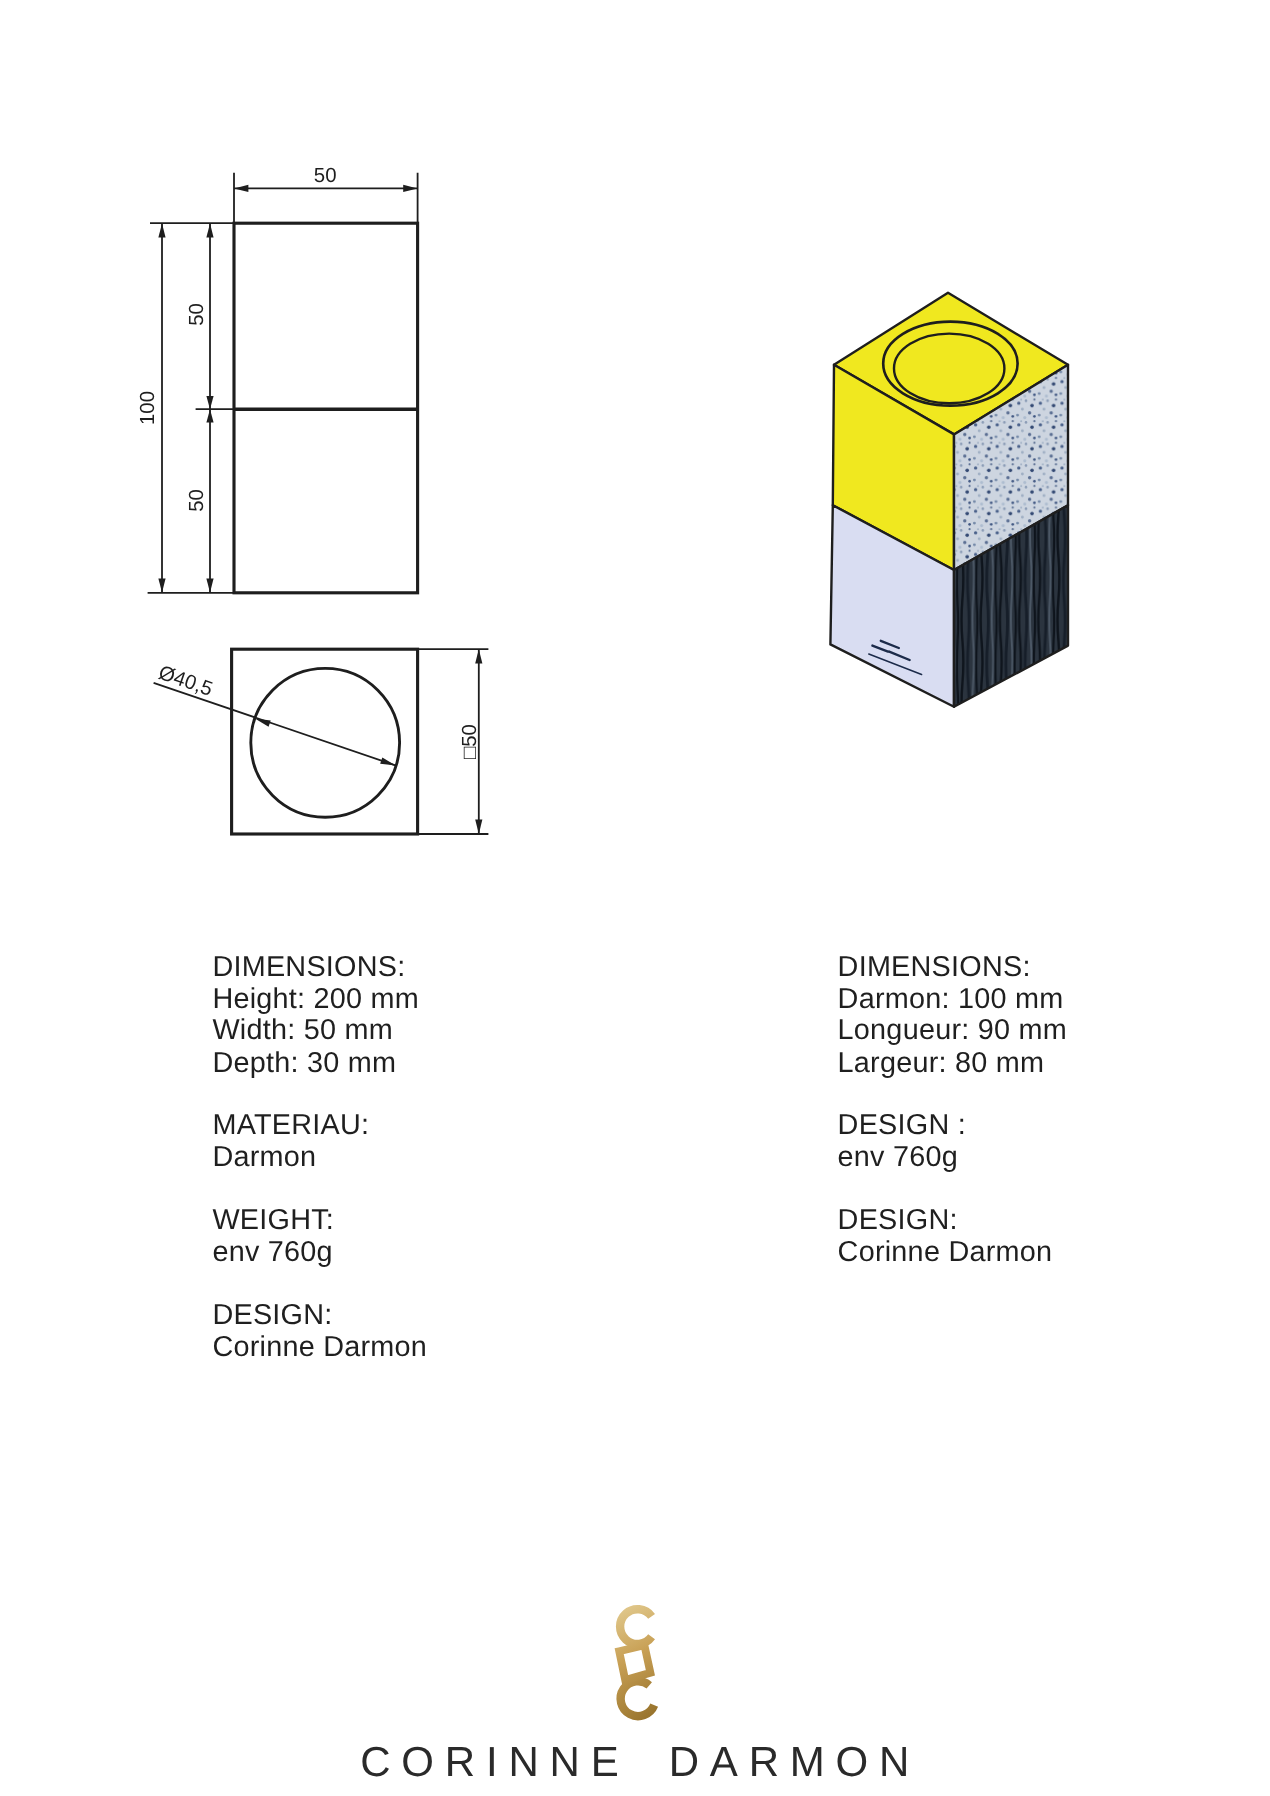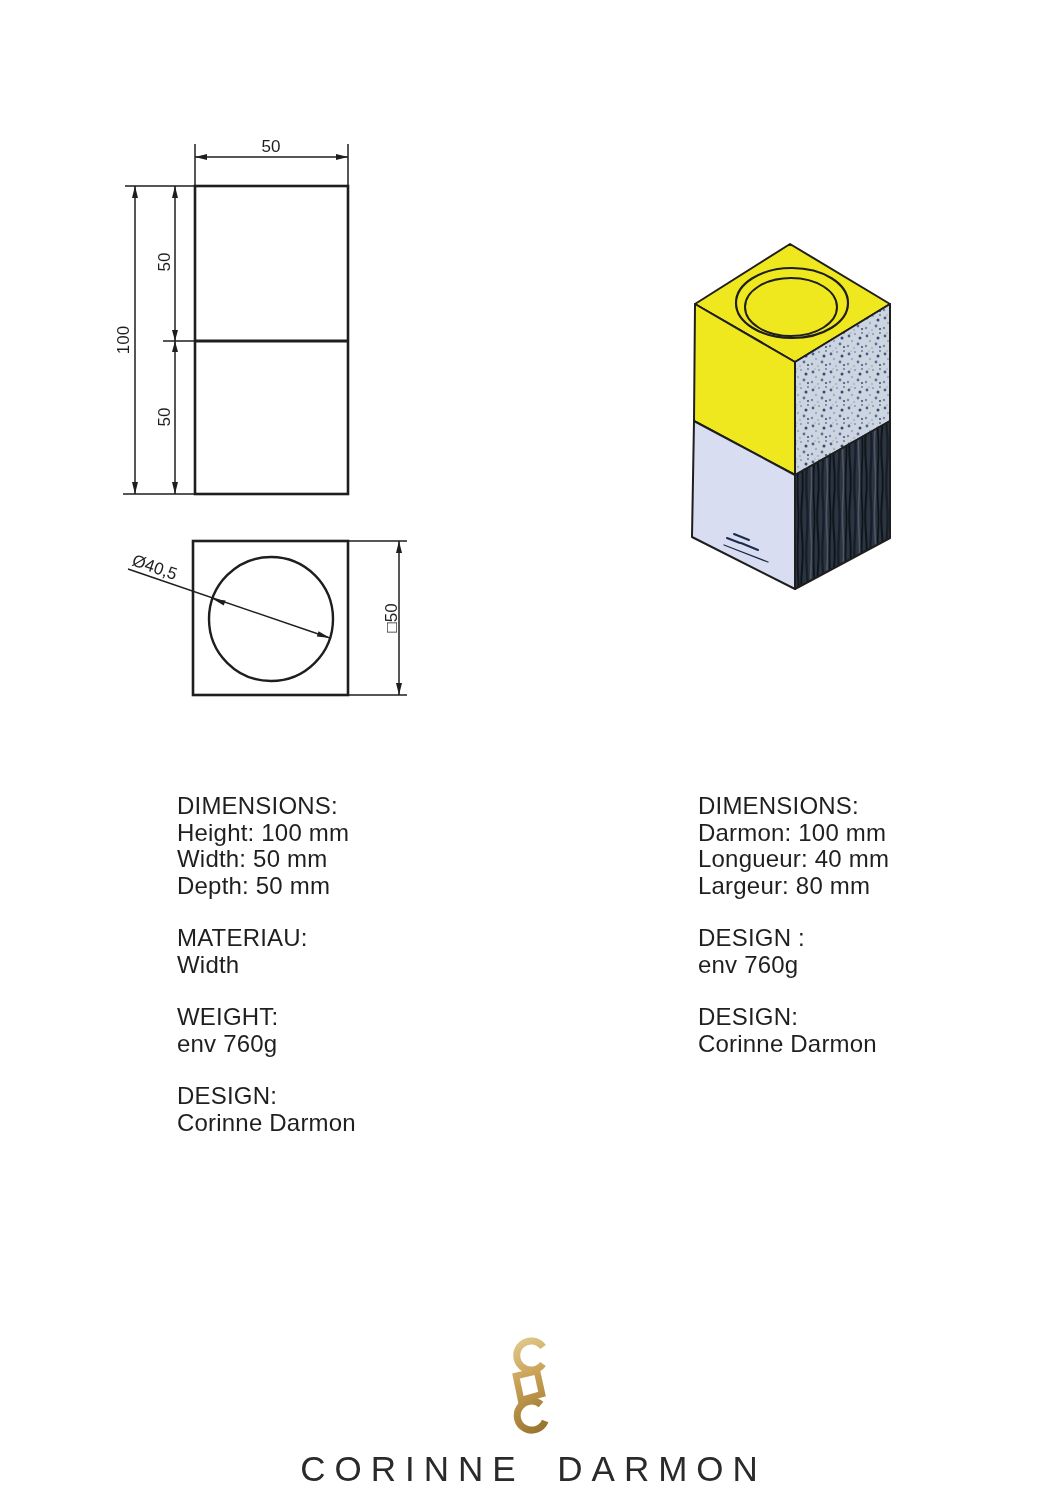--- a/index.html
+++ b/index.html
@@ -125,43 +125,43 @@
       <path d="M727,494 l13,5"></path>
       <path d="M734,490 l15,6"></path>
       <path d="M741,499 l17,7"></path>
       <path d="M724,501 l44,17" stroke-width="1.3"></path>
     </g>
   </svg>
 
   <div class="spec-col en">
     <div class="spec-group">
       <div>DIMENSIONS:</div>
-      <div>Height: 100 mm</div>
+      <div>Height: 200 mm</div>
       <div>Width: 50 mm</div>
-      <div>Depth: 50 mm</div>
+      <div>Depth: 30 mm</div>
     </div>
     <div class="spec-group">
       <div>MATERIAU:</div>
-      <div>Width</div>
+      <div>Darmon</div>
     </div>
     <div class="spec-group">
       <div>WEIGHT:</div>
       <div>env 760g</div>
     </div>
     <div class="spec-group">
       <div>DESIGN:</div>
       <div>Corinne Darmon</div>
     </div>
   </div>
 
   <div class="spec-col fr">
     <div class="spec-group">
       <div>DIMENSIONS:</div>
       <div>Darmon: 100 mm</div>
-      <div>Longueur: 40 mm</div>
+      <div>Longueur: 90 mm</div>
       <div>Largeur: 80 mm</div>
     </div>
     <div class="spec-group">
       <div>DESIGN :</div>
       <div>env 760g</div>
     </div>
     <div class="spec-group">
       <div>DESIGN:</div>
       <div>Corinne Darmon</div>
     </div>

